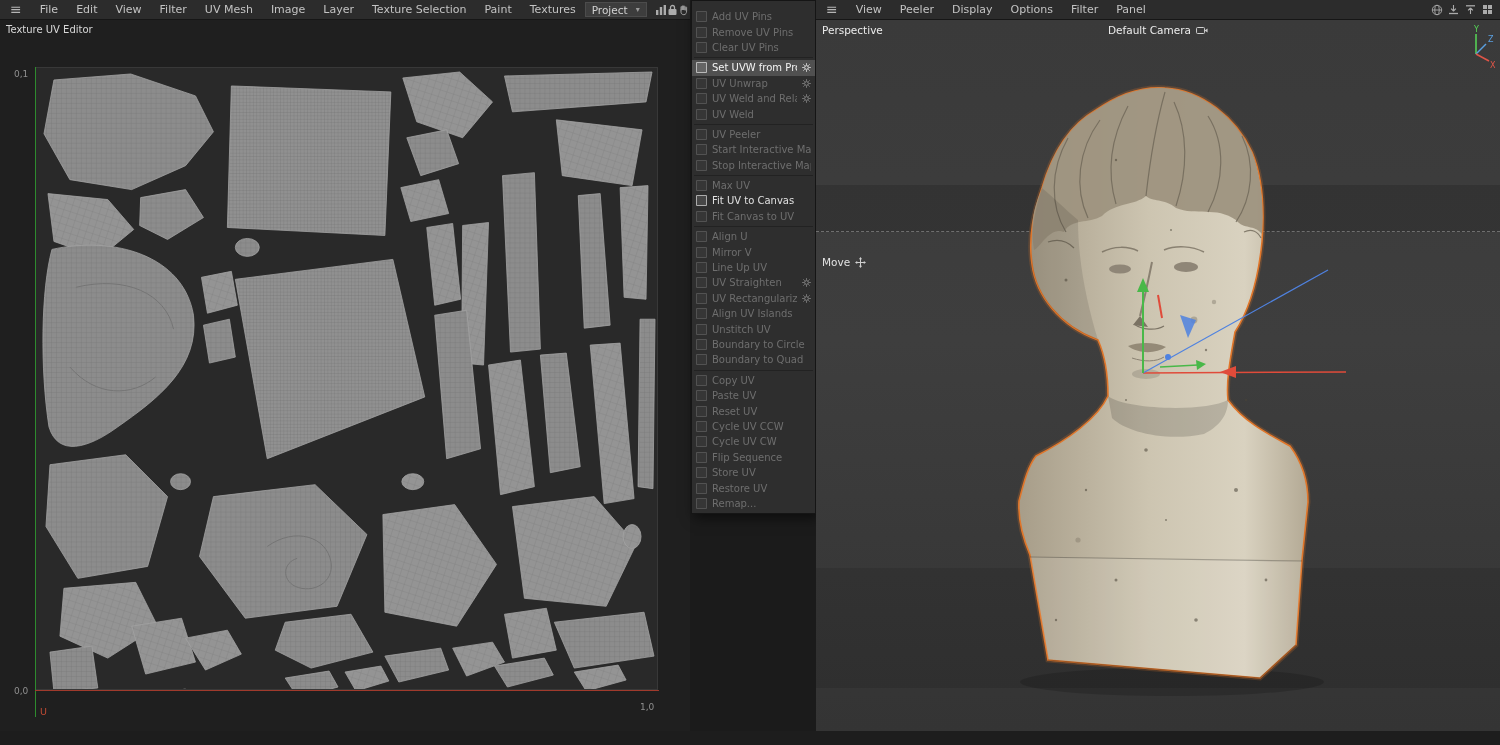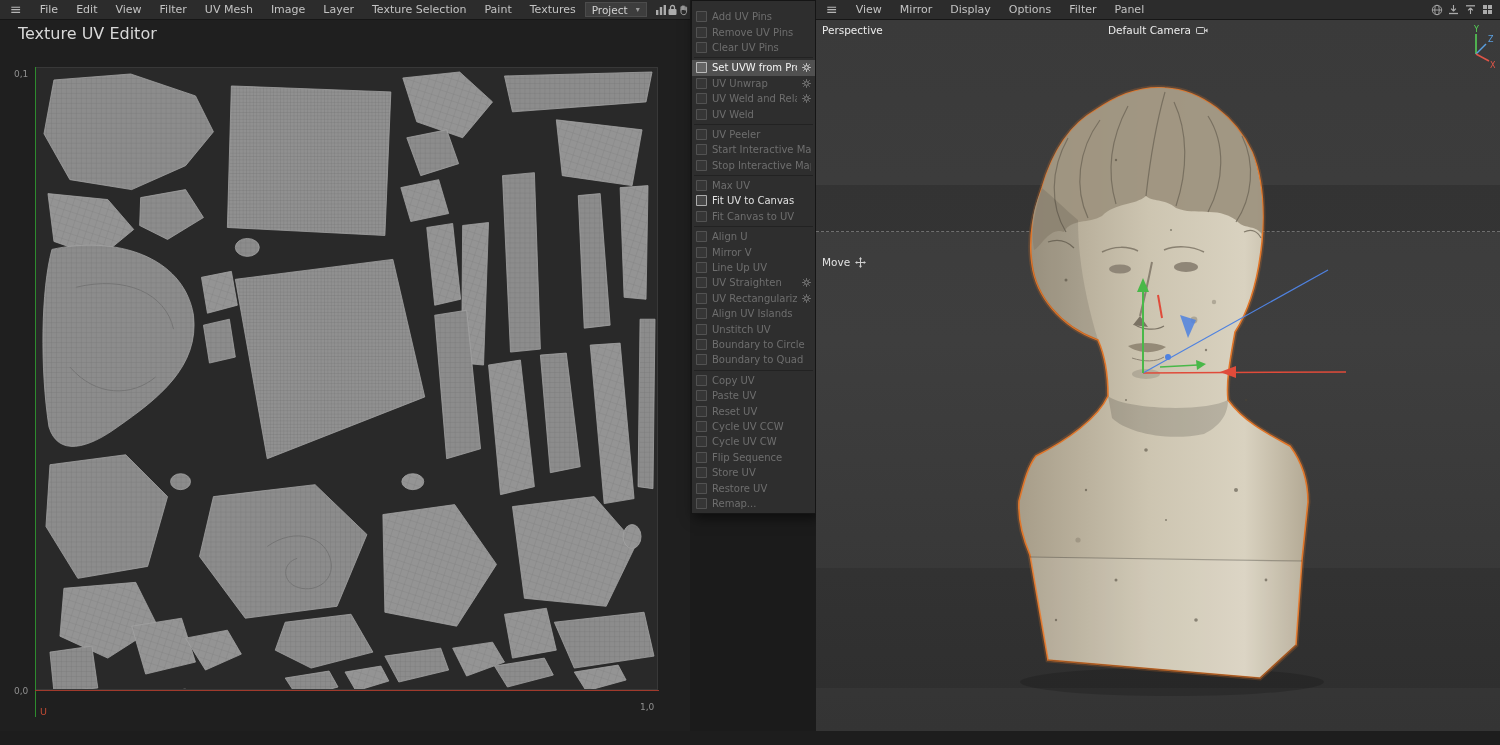--- a/index.html
+++ b/index.html
@@ -15,21 +15,21 @@
 .hamb{font-size:14px;color:#b5b5b5;padding:0 9px 0 6px;line-height:19px}
 .mb-item{padding:0 9px;color:#c3c3c3;font-size:11px;line-height:20px;white-space:nowrap}
 .spacer{flex:1}
 .dropdown{display:flex;align-items:center;gap:8px;background:#3d3d3d;border:1px solid #4c4c4c;
   border-radius:0;height:15px;padding:0 6px;font-size:10.5px;color:#d2d2d2;margin-right:8px}
 .dropdown .chev{font-size:8px;color:#9a9a9a}
 .tb-icon{width:17px;height:17px;display:flex;align-items:center;justify-content:center;color:#ababab}
 
 
 .uv-panel{position:absolute;left:0;top:20px;width:690px;height:711px;background:#1f1f1f}
-.uv-title{position:absolute;left:18px;top:4px;font-size:16px;color:#d8d8d8}
+.uv-title{position:absolute;left:6px;top:4px;font-size:10px;color:#d8d8d8}
 .uv-canvas{position:absolute;left:35px;top:47px;width:623px;height:623px;background:#292929;border:1px solid #383838}
 .axis-v{position:absolute;left:35px;top:47px;width:1px;height:650px;background:#2e8b2e}
 .axis-h{position:absolute;left:35px;top:670px;width:624px;height:1px;background:#a03a2c}
 .corner{position:absolute;font-size:9px;color:#8f8f8f}
 .lbl-01{left:14px;top:49px}.lbl-00{left:14px;top:666px}.lbl-10{left:640px;top:682px}
 .lbl-u{left:40px;top:686px;color:#c14b34;font-size:9.5px}
 
 
 .gapcol{position:absolute;left:690px;top:0;width:126px;height:731px;background:#1b1b1b}
 
@@ -354,21 +354,21 @@
       </div>
     <div class="mi">
         <span class="mico"></span>
         <span class="mlabel">Remap...</span>
       </div>
   </div>
 
   <div class="topbar tright">
     <span class="hamb">≡</span>
     <span class="mb-item">View</span>
-    <span class="mb-item">Mirror</span>
+    <span class="mb-item">Peeler</span>
     <span class="mb-item">Display</span>
     <span class="mb-item">Options</span>
     <span class="mb-item">Filter</span>
     <span class="mb-item">Panel</span>
     <span class="spacer"></span>
     <span class="tb-icon">
       <svg width="12" height="12" viewBox="0 0 12 12" fill="none" stroke="#ababab" stroke-width="0.9">
           <circle cx="6" cy="6" r="4.7"></circle>
           <ellipse cx="6" cy="6" rx="2.2" ry="4.7"></ellipse>
           <line x1="1.3" y1="6" x2="10.7" y2="6"></line>

